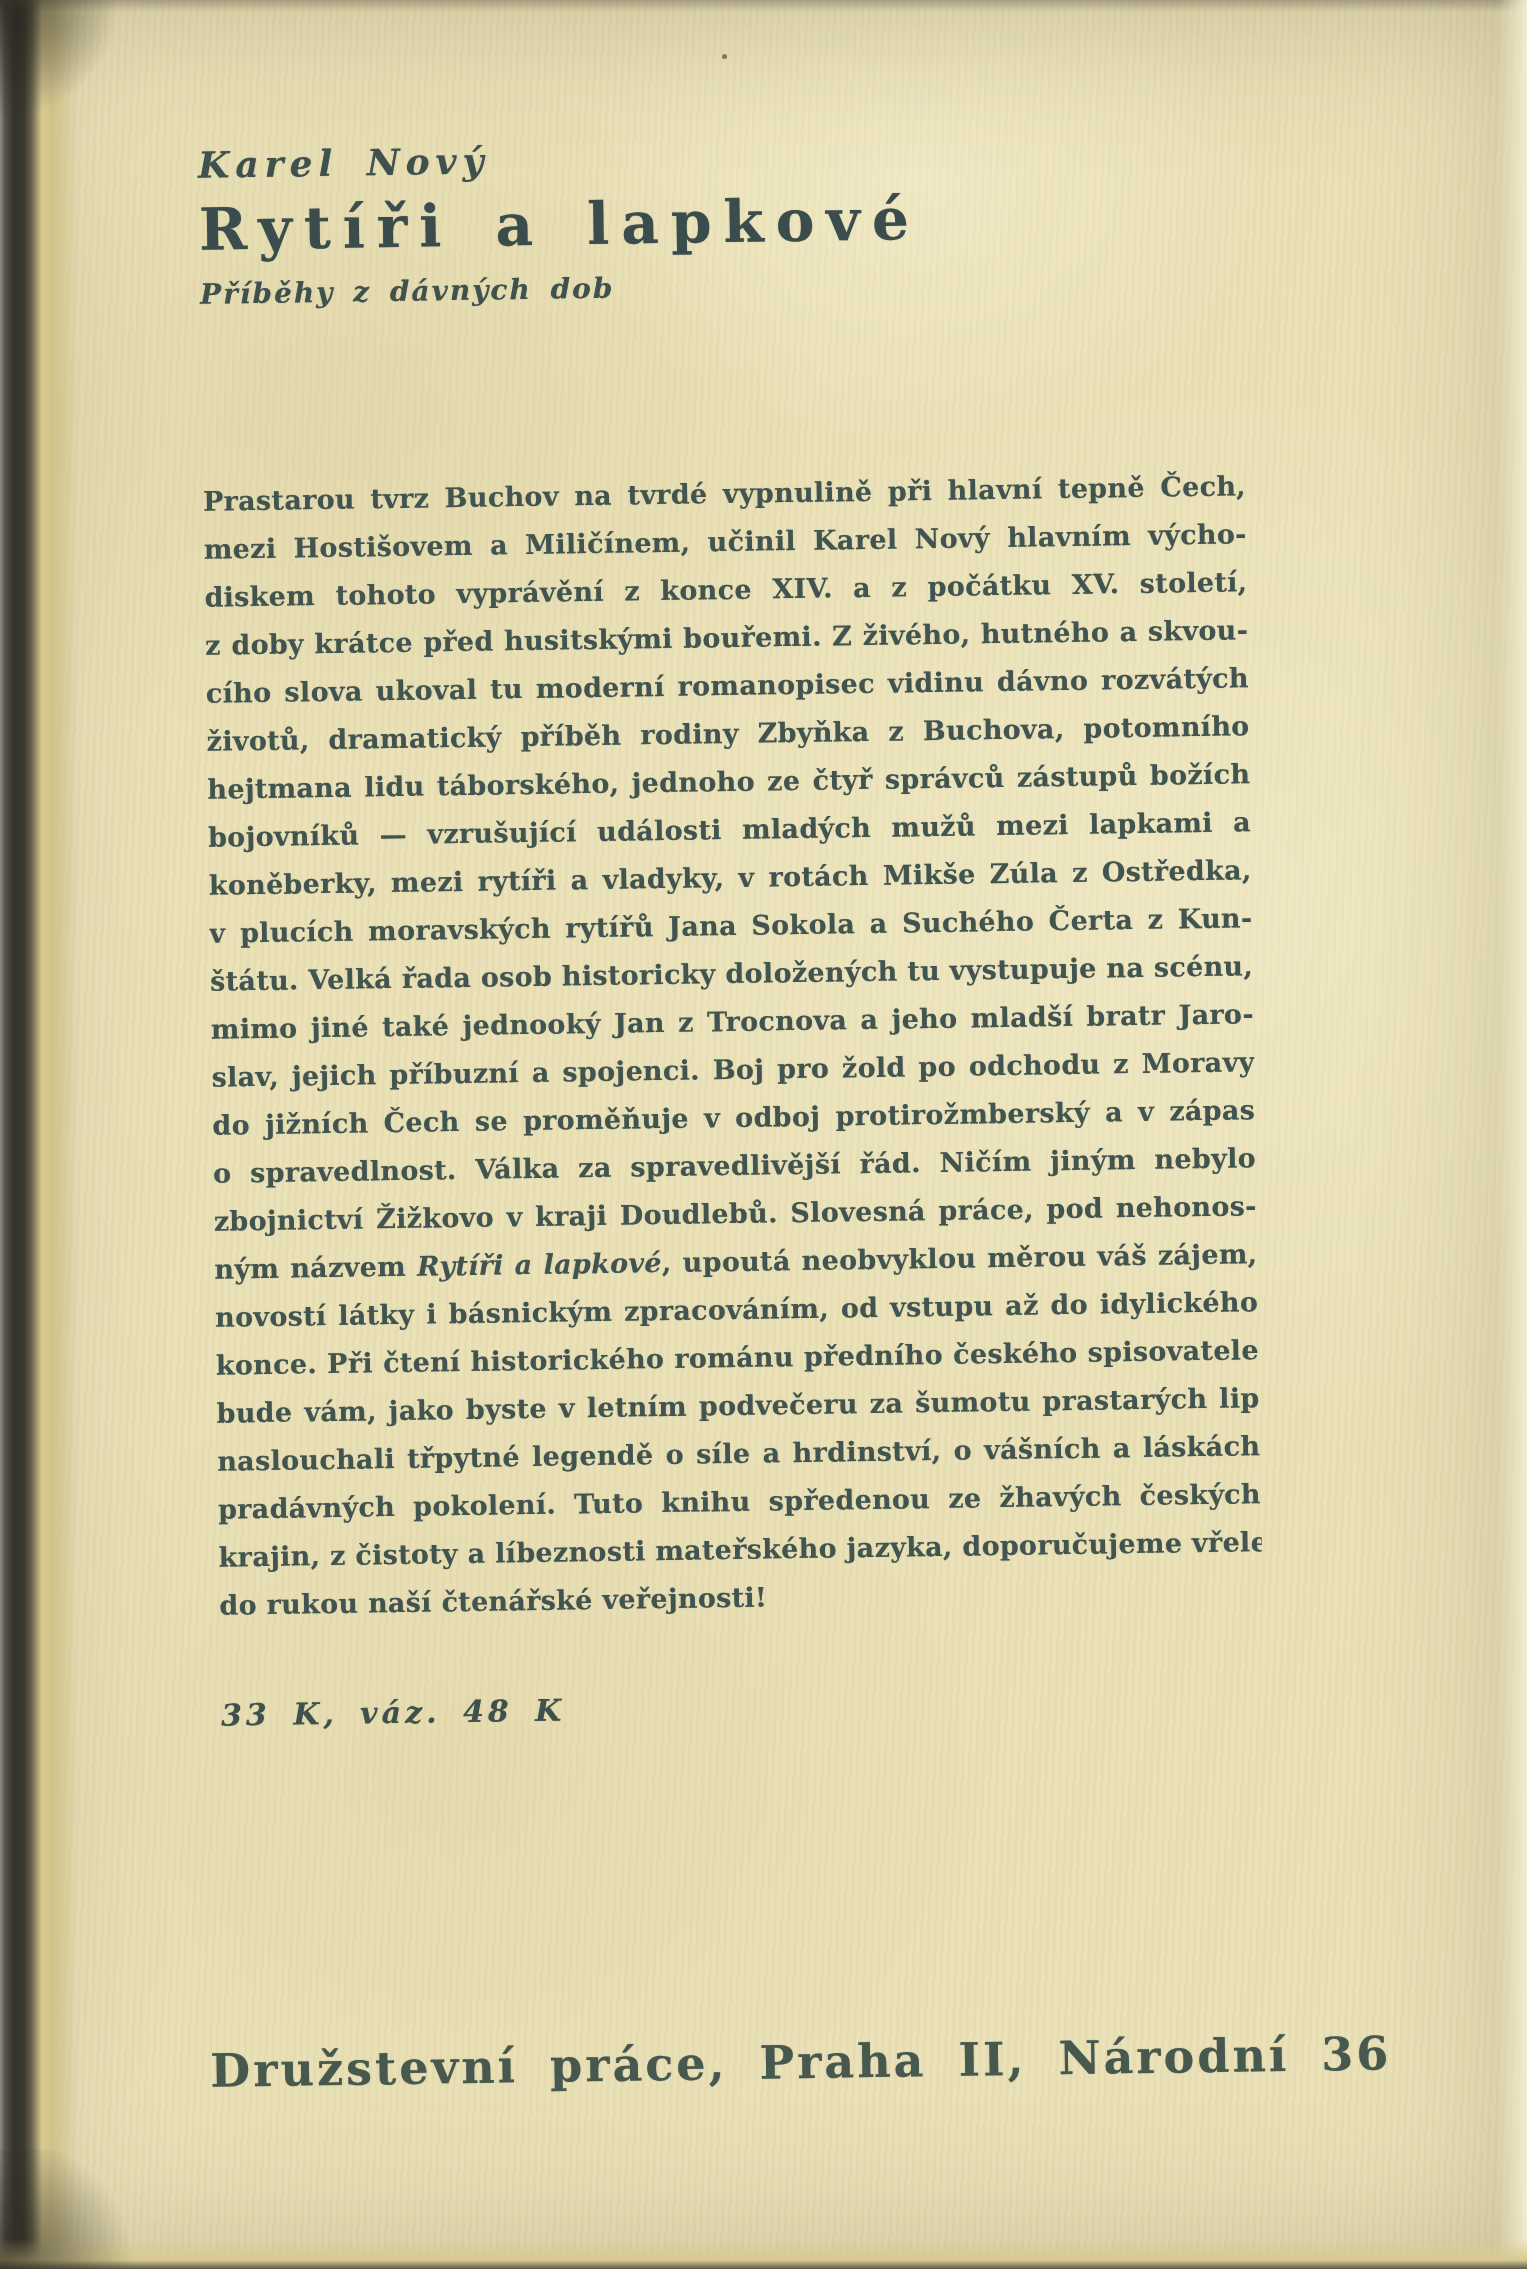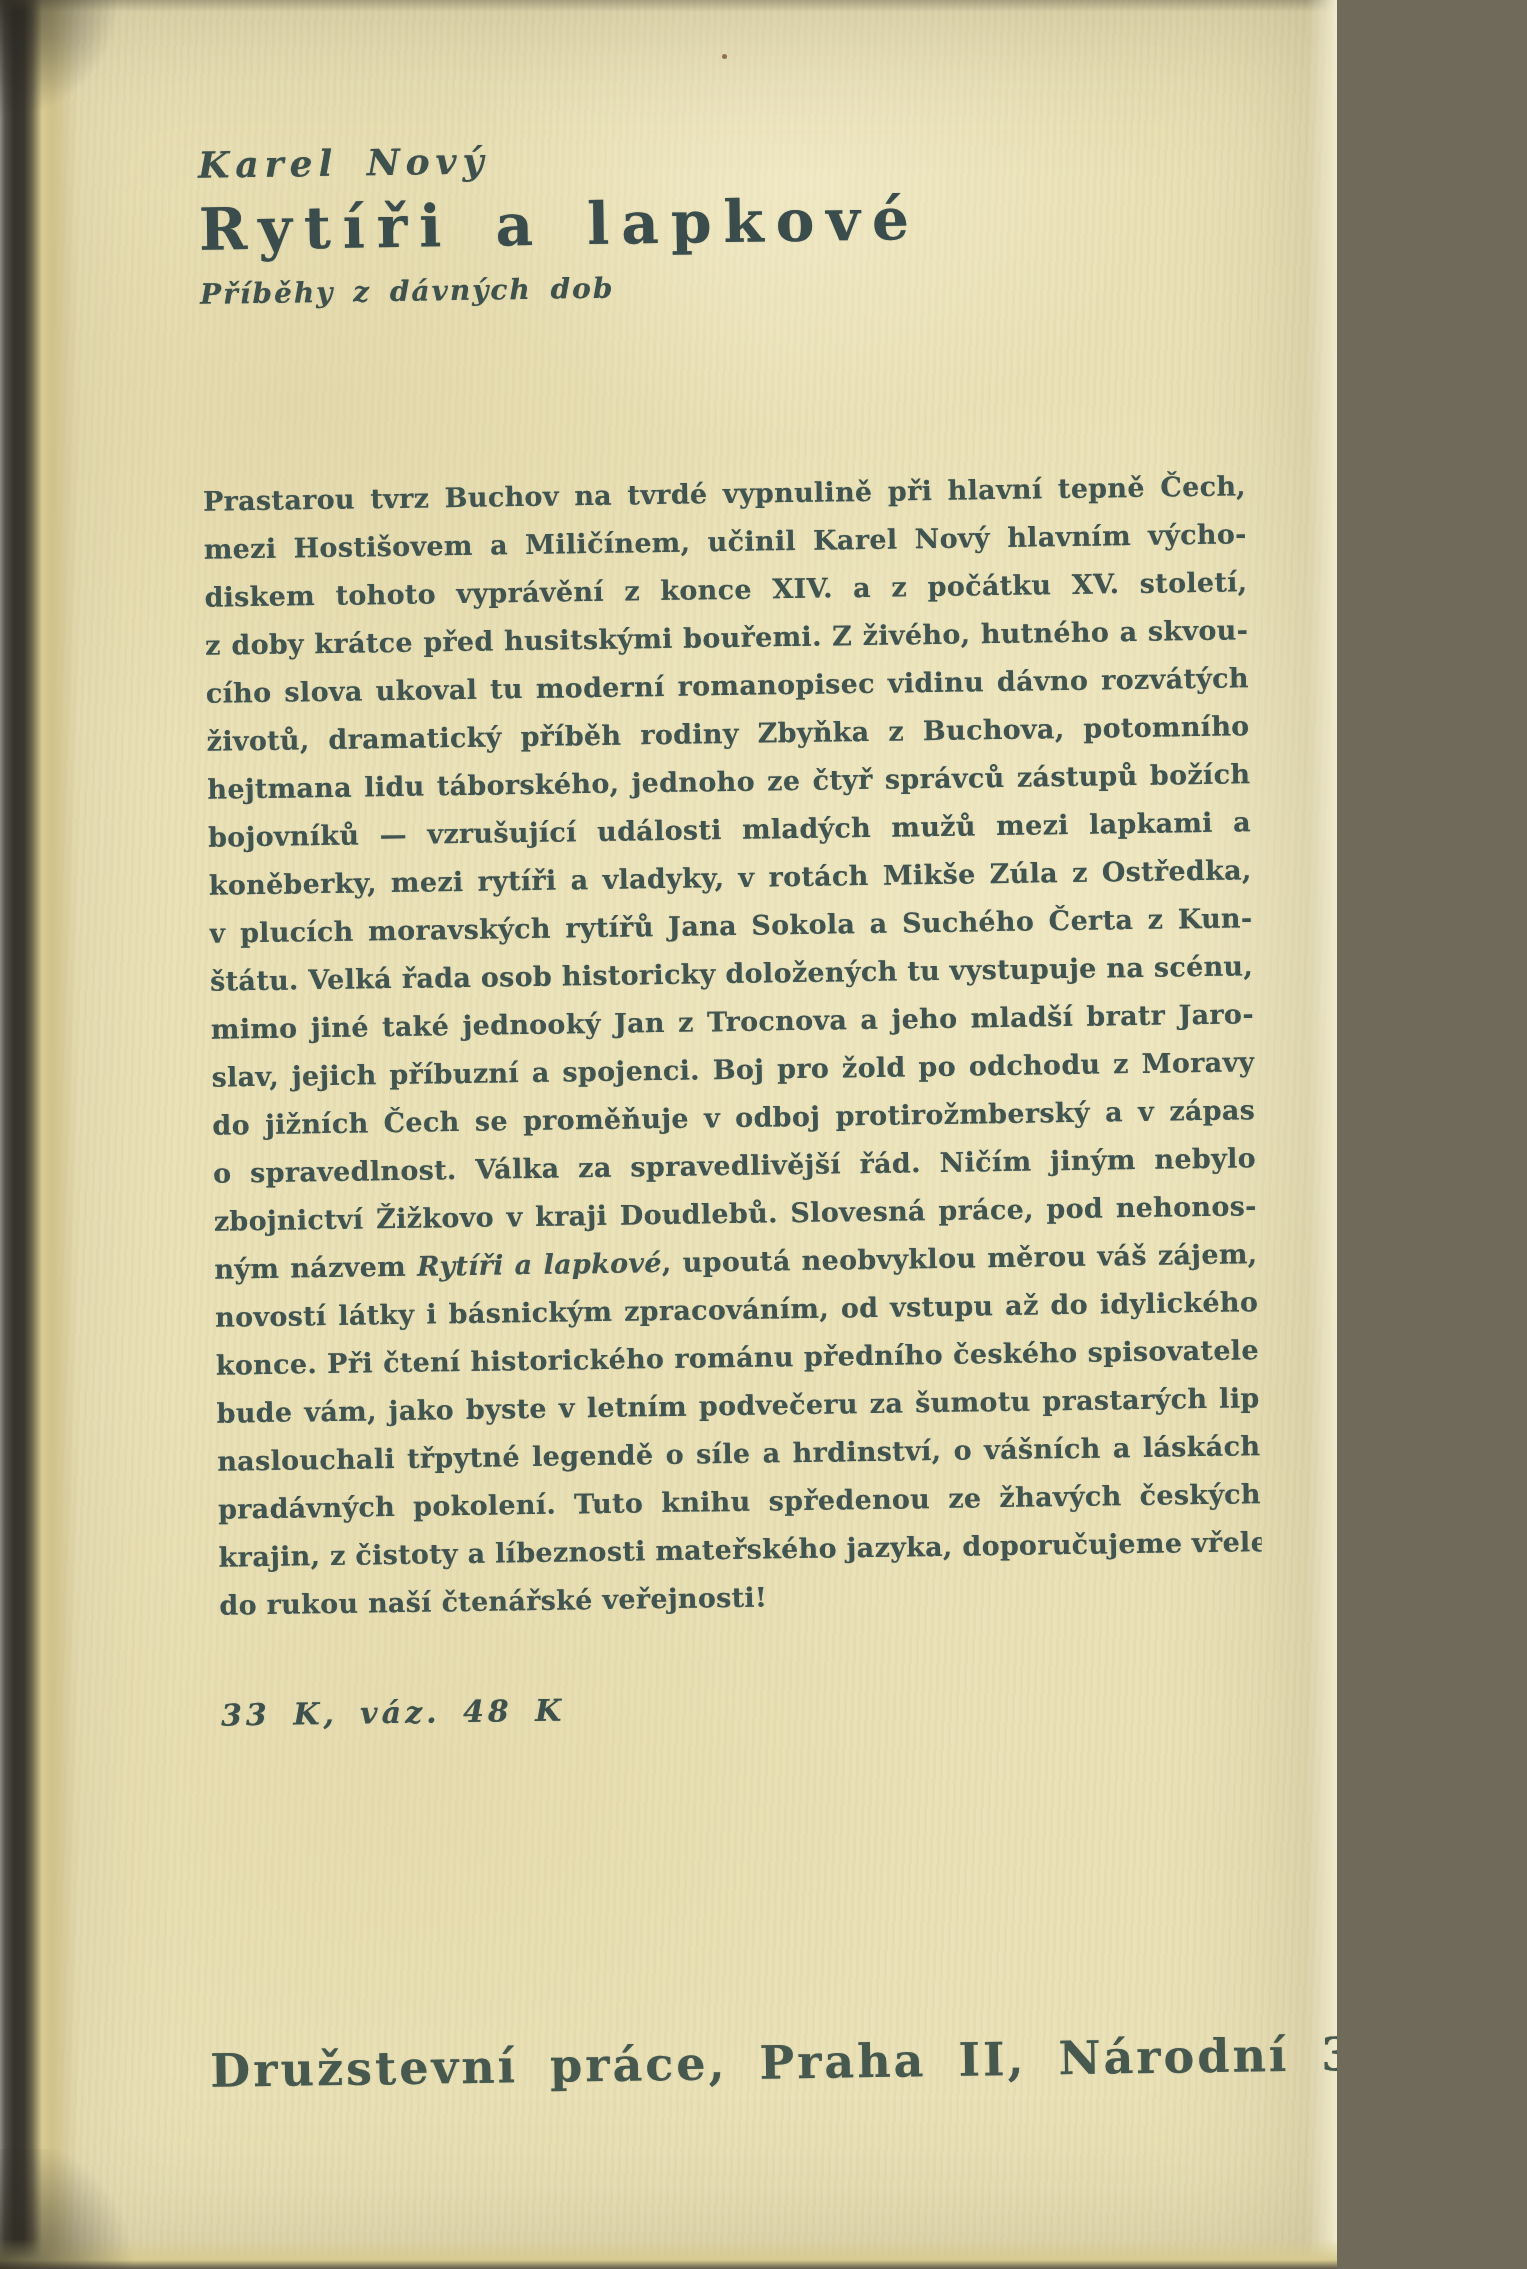--- a/index.html
+++ b/index.html
@@ -1,18 +1,18 @@
 <!DOCTYPE html>
 <html><head>
 <meta charset="utf-8">
 <style>
   html,body{margin:0;padding:0;background:#6f6a59;}
   body{width:1527px;height:2269px;overflow:hidden;
        font-family:"DejaVu Serif","Liberation Serif",serif;}
-  .scan{position:relative;width:1337px;height:2269px;overflow:hidden;
+  .scan{position:relative;width:1527px;height:2269px;overflow:hidden;
         background:
           radial-gradient(ellipse 700px 500px at 22% 18%, rgba(214,200,150,0.35), rgba(214,200,150,0) 70%),
           radial-gradient(ellipse 900px 700px at 78% 40%, rgba(244,238,205,0.5), rgba(244,238,205,0) 75%),
           radial-gradient(ellipse 800px 600px at 30% 78%, rgba(219,206,156,0.30), rgba(219,206,156,0) 70%),
           radial-gradient(ellipse 500px 380px at 60% 8%,  rgba(248,242,212,0.45), rgba(248,242,212,0) 70%),
           repeating-linear-gradient(92deg, rgba(180,165,115,0.06) 0 3px, rgba(255,250,220,0.05) 3px 7px),
           #e9e0b6;
         box-shadow: inset 0 0 160px rgba(92,82,50,0.28);}
   
   .edge-left{position:absolute;left:0;top:0;width:78px;height:100%;

